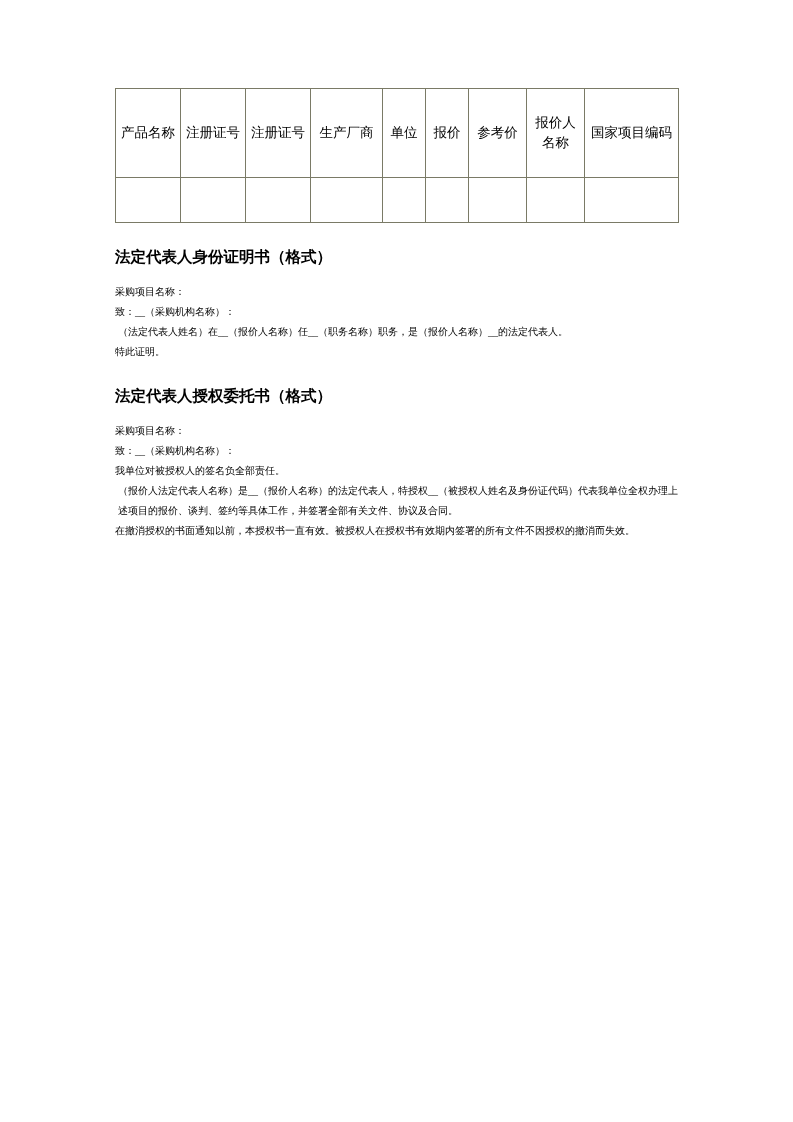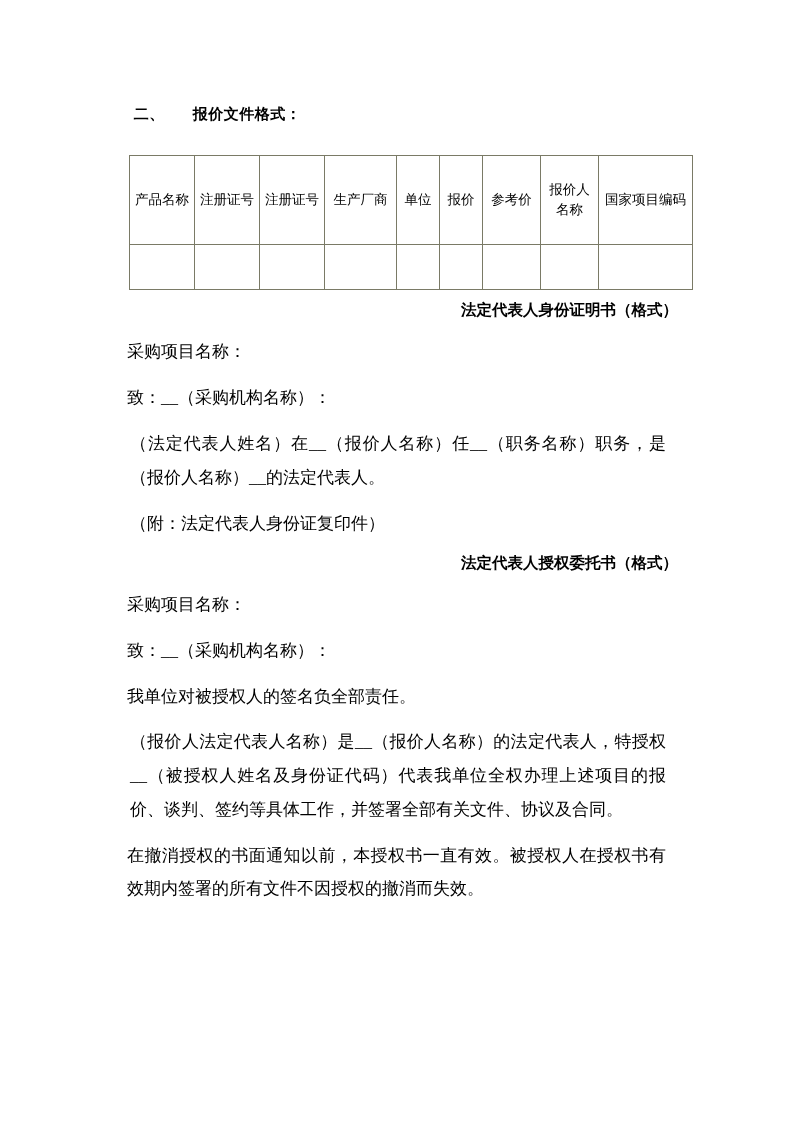--- a/index.html
+++ b/index.html
@@ -25,69 +25,66 @@
     font-family: "Liberation Sans", "DejaVu Sans", sans-serif;
     font-size: 15px;
     font-weight: bold;
     letter-spacing: 0.5px;
     margin: 0 0 14px 0;
     white-space: pre;
   }
   table.bid-table {
     border-collapse: collapse;
     width: 563px;
-    margin: 0 0 0 14px;
+    margin: 0 0 0 0;
     table-layout: fixed;
   }
   table.bid-table td {
     border: 1px solid #7a7a66;
     font-family: "Liberation Sans", "DejaVu Sans", sans-serif;
     font-size: 13.5px;
     line-height: 1.45;
     text-align: center;
     vertical-align: middle;
     padding: 4px 3px;
     word-break: break-all;
   }
   table.bid-table tr.head-row td {
     height: 80px;
   }
   table.bid-table tr.empty-row td {
     height: 36px;
   }
   .doc-title {
-    text-align: right;
+    text-align: left;
     font-family: "Liberation Sans", "DejaVu Sans", sans-serif;
     font-size: 15.5px;
     font-weight: bold;
-    margin: 10px 0 14px 0;
+    margin: 24px 0 14px 0;
   }
   .para {
-    font-size: 17px;
+    font-size: 10px;
     line-height: 2.0;
-    margin: 12px;
+    margin: 0;
     text-align: justify;
   }
   .para.indent {
     text-indent: 0;
     padding-left: 3px;
   }
   .para.tight {
     line-height: 1.95;
   }
   .block { margin-bottom: 0px; }
 </style>
 </head>
 <body>
 
 <div class="page">
 
-  <div class="section-heading">
-    <span>二、</span><span style="display:inline-block;width:28px;"></span><span>报价文件格式：</span>
-  </div>
 
   <table class="bid-table">
     <colgroup>
       <col style="width:65px">
       <col style="width:65px">
       <col style="width:65px">
       <col style="width:72px">
       <col style="width:43px">
       <col style="width:43px">
       <col style="width:58px">
@@ -119,21 +116,21 @@
       </tr>
     </tbody>
   </table>
 
   <div class="doc-title">法定代表人身份证明书（格式）</div>
 
   <div class="block">
     <p class="para">采购项目名称：</p>
     <p class="para">致：__（采购机构名称）：</p>
     <p class="para indent">（法定代表人姓名）在__（报价人名称）任__（职务名称）职务，是（报价人名称）__的法定代表人。</p>
-    <p class="para indent">（附：法定代表人身份证复印件）</p>
+    <p class="para">特此证明。</p>
   </div>
 
   <div class="doc-title">法定代表人授权委托书（格式）</div>
 
   <div class="block">
     <p class="para">采购项目名称：</p>
     <p class="para">致：__（采购机构名称）：</p>
     <p class="para tight">我单位对被授权人的签名负全部责任。</p>
     <p class="para indent">（报价人法定代表人名称）是__（报价人名称）的法定代表人，特授权__（被授权人姓名及身份证代码）代表我单位全权办理上述项目的报价、谈判、签约等具体工作，并签署全部有关文件、协议及合同。</p>
     <p class="para tight">在撤消授权的书面通知以前，本授权书一直有效。被授权人在授权书有效期内签署的所有文件不因授权的撤消而失效。</p>

